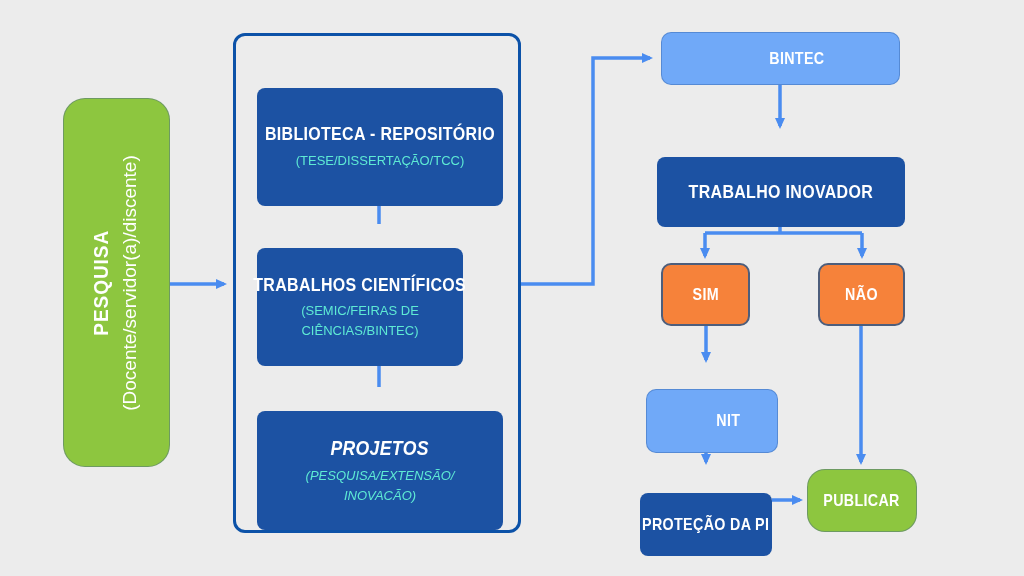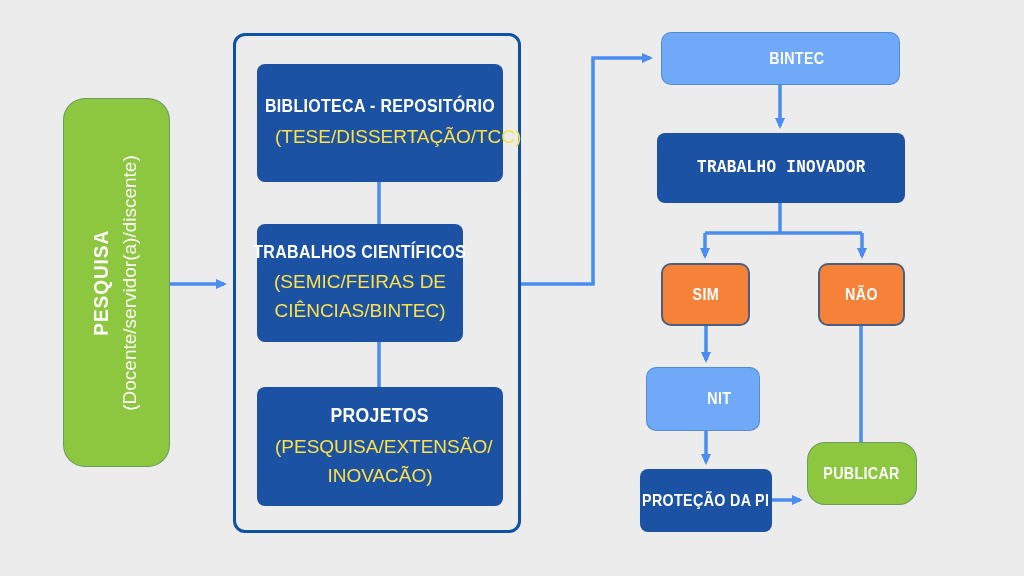--- a/index.html
+++ b/index.html
@@ -9,56 +9,56 @@
     font-family:"Liberation Sans", sans-serif;
     overflow:hidden;
   }
   .stage{position:relative;width:1024px;height:576px;background:#ececec;}
   svg.arrows{position:absolute;left:0;top:0;z-index:1;pointer-events:none;}
   .node{
     position:absolute;z-index:2;box-sizing:border-box;
     display:flex;flex-direction:column;align-items:center;justify-content:center;
     color:#ffffff;text-align:center;gap:6px;
   }
-  .dark-blue{background:#1c52a3;border-radius:8px;}
+  .dark-blue{background:#1c52a3;border-radius:8px;margin-top:24px;}
   .light-blue{background:#70a9f8;border:1.5px solid rgba(35,80,150,.35);border-radius:10px;padding-left:32px;}
   .orange{background:#f6823a;border:2px solid #4d5e7c;border-radius:10px;}
   .green{background:#8dc63f;border:1.5px solid rgba(70,100,140,.45);}
   .container-frame{
     position:absolute;z-index:0;box-sizing:border-box;
     left:233px;top:33px;width:288px;height:500px;
     border:3px solid #0c52a8;border-radius:12px;background:transparent;
   }
   .node-title{
     display:inline-block;font-weight:700;white-space:nowrap;
     transform:scaleX(.84);letter-spacing:.4px;line-height:1.15;
   }
   .node-sub{
-    font-weight:400;color:#fde047;font-size:19px;line-height:1.5;
+    font-weight:400;color:#5eead4;font-size:13px;line-height:1.5;
     max-width:210px;
   }
   
   #n-biblioteca{left:257px;top:64px;width:246px;height:118px;}
   #n-trabalhos{left:257px;top:224px;width:206px;height:118px;}
-  #n-projetos{left:257px;top:387px;width:246px;height:119px;}
+  #n-projetos{left:257px;top:387px;width:246px;height:119px;font-style:italic;}
   #n-biblioteca .node-title,#n-trabalhos .node-title{font-size:19px;}
   #n-projetos .node-title{font-size:21px;}
   
   #n-bintec{left:661px;top:32px;width:239px;height:53px;}
   #n-bintec .node-title{font-size:17px;}
-  #n-ti{left:657px;top:133px;width:248px;height:70px;font-family:Liberation Mono, monospace;}
+  #n-ti{left:657px;top:133px;width:248px;height:70px;}
   #n-ti .node-title{font-size:19px;}
   #n-sim{left:661px;top:263px;width:89px;height:63px;}
   #n-nao{left:818px;top:263px;width:87px;height:63px;}
   #n-sim .node-title,#n-nao .node-title{font-size:17px;}
-  #n-nit{left:646px;top:367px;width:114px;height:64px;align-items:center;}
+  #n-nit{left:646px;top:389px;width:132px;height:64px;align-items:center;}
   #n-nit .node-title{font-size:17px;}
   #n-prot{left:640px;top:469px;width:132px;height:63px;text-align:center;}
   #n-prot .node-title{font-size:17px;}
-  #n-pub{left:807px;top:442px;width:110px;height:63px;border-radius:18px;}
+  #n-pub{left:807px;top:469px;width:110px;height:63px;border-radius:18px;}
   #n-pub .node-title{font-size:17px;}
   
   #n-pesquisa{
     left:63px;top:98px;width:107px;height:369px;
     border-radius:22px;display:block;
   }
   #n-pesquisa .rot{
     position:absolute;left:50%;top:50%;width:369px;height:107px;
     transform:translate(-50%,-50%) rotate(-90deg);
     display:flex;flex-direction:column;align-items:center;justify-content:center;gap:3px;

